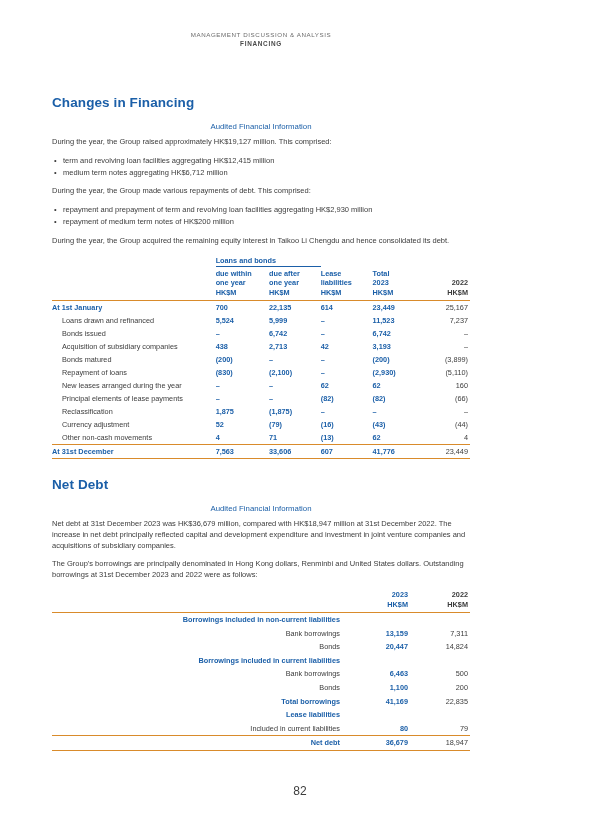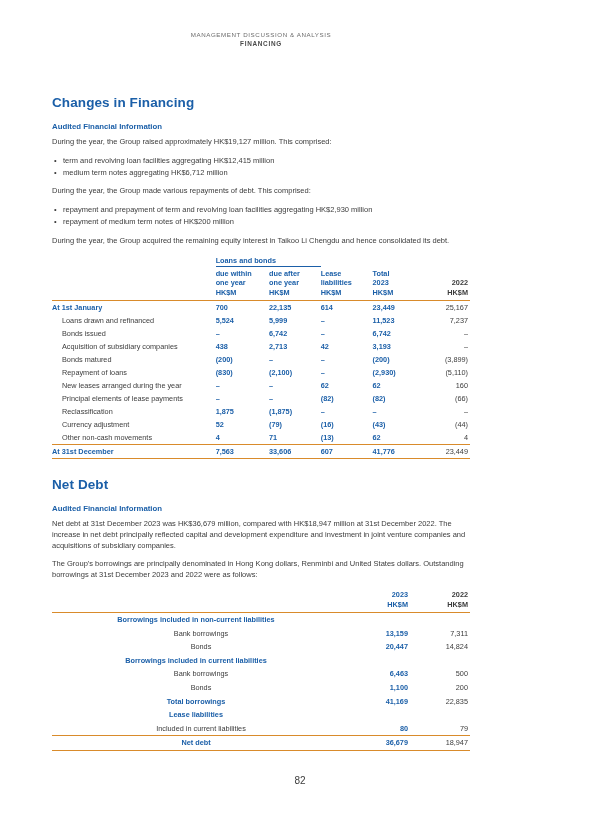--- a/index.html
+++ b/index.html
@@ -43,22 +43,23 @@
   h2.section-title {
     color: #1b5fa8;
     font-size: 13.5px;
     font-weight: bold;
     margin: 0 0 9px 0;
     letter-spacing: 0.1px;
   }
   h3.sub-title {
     color: #1b5fa8;
     font-size: 7.8px;
-    font-weight: bold;
+    font-weight: normal;
     margin: 12px 0 6px 0;
+    text-align: center;
   }
   p.body-text {
     margin: 0 0 7px 0;
     line-height: 1.45;
     color: #3c3c3c;
     font-size: 7.5px;
   }
   ul.bullets {
     margin: 0 0 8px 0;
     padding-left: 11px;
@@ -147,40 +148,40 @@
   }
   
   .t2 {
     margin-top: 6px;
   }
   .t2 th, .t2 td {
     padding: 2.3px 0;
     vertical-align: bottom;
   }
   .t2 .label {
-    text-align: center;
+    text-align: right;
     padding-right: 6px;
   }
   .t2 .num {
     text-align: right;
     width: 62px;
     padding-right: 2px;
   }
   .t2 .num-last {
     text-align: right;
     width: 58px;
     padding-right: 2px;
   }
   .page-number {
     position: absolute;
-    bottom: 28px;
+    bottom: 16px;
     left: 0;
     width: 600px;
     text-align: center;
-    font-size: 10px;
+    font-size: 12px;
     color: #3c3c3c;
   }
   .nowrap { white-space: nowrap; }
 </style>
 </head>
 <body>
 
 <div class="page">
 
   <div class="running-head">

